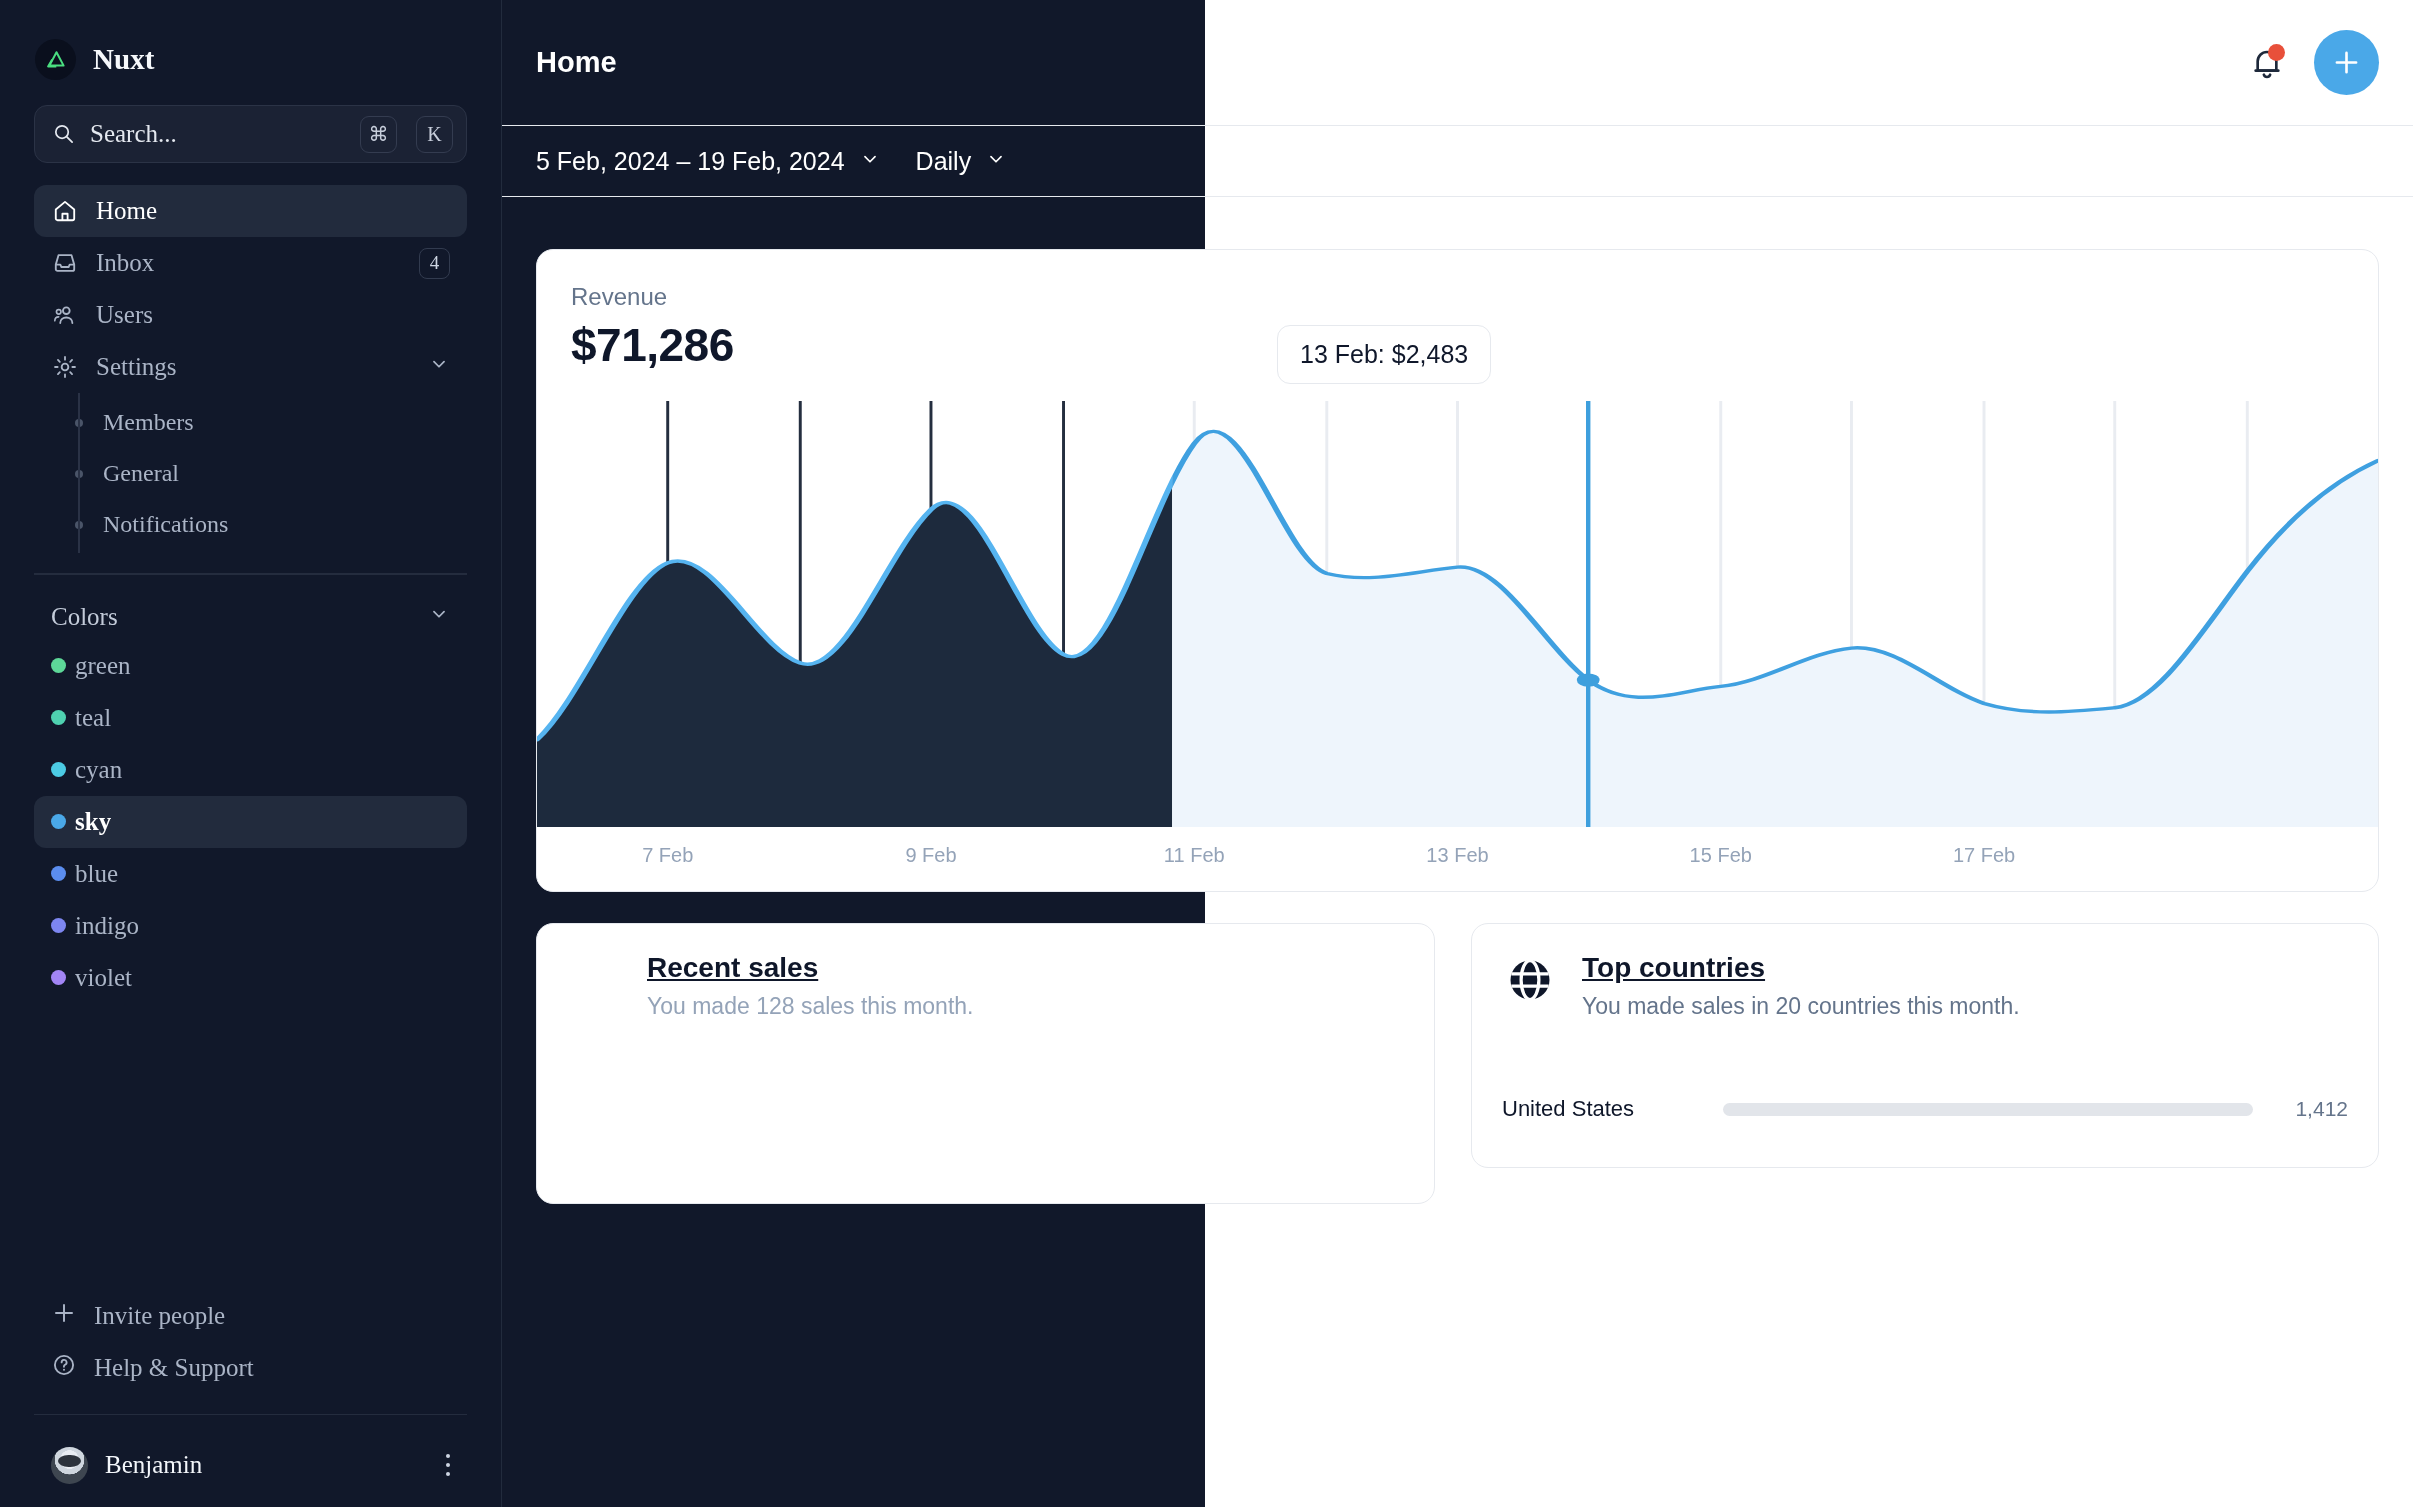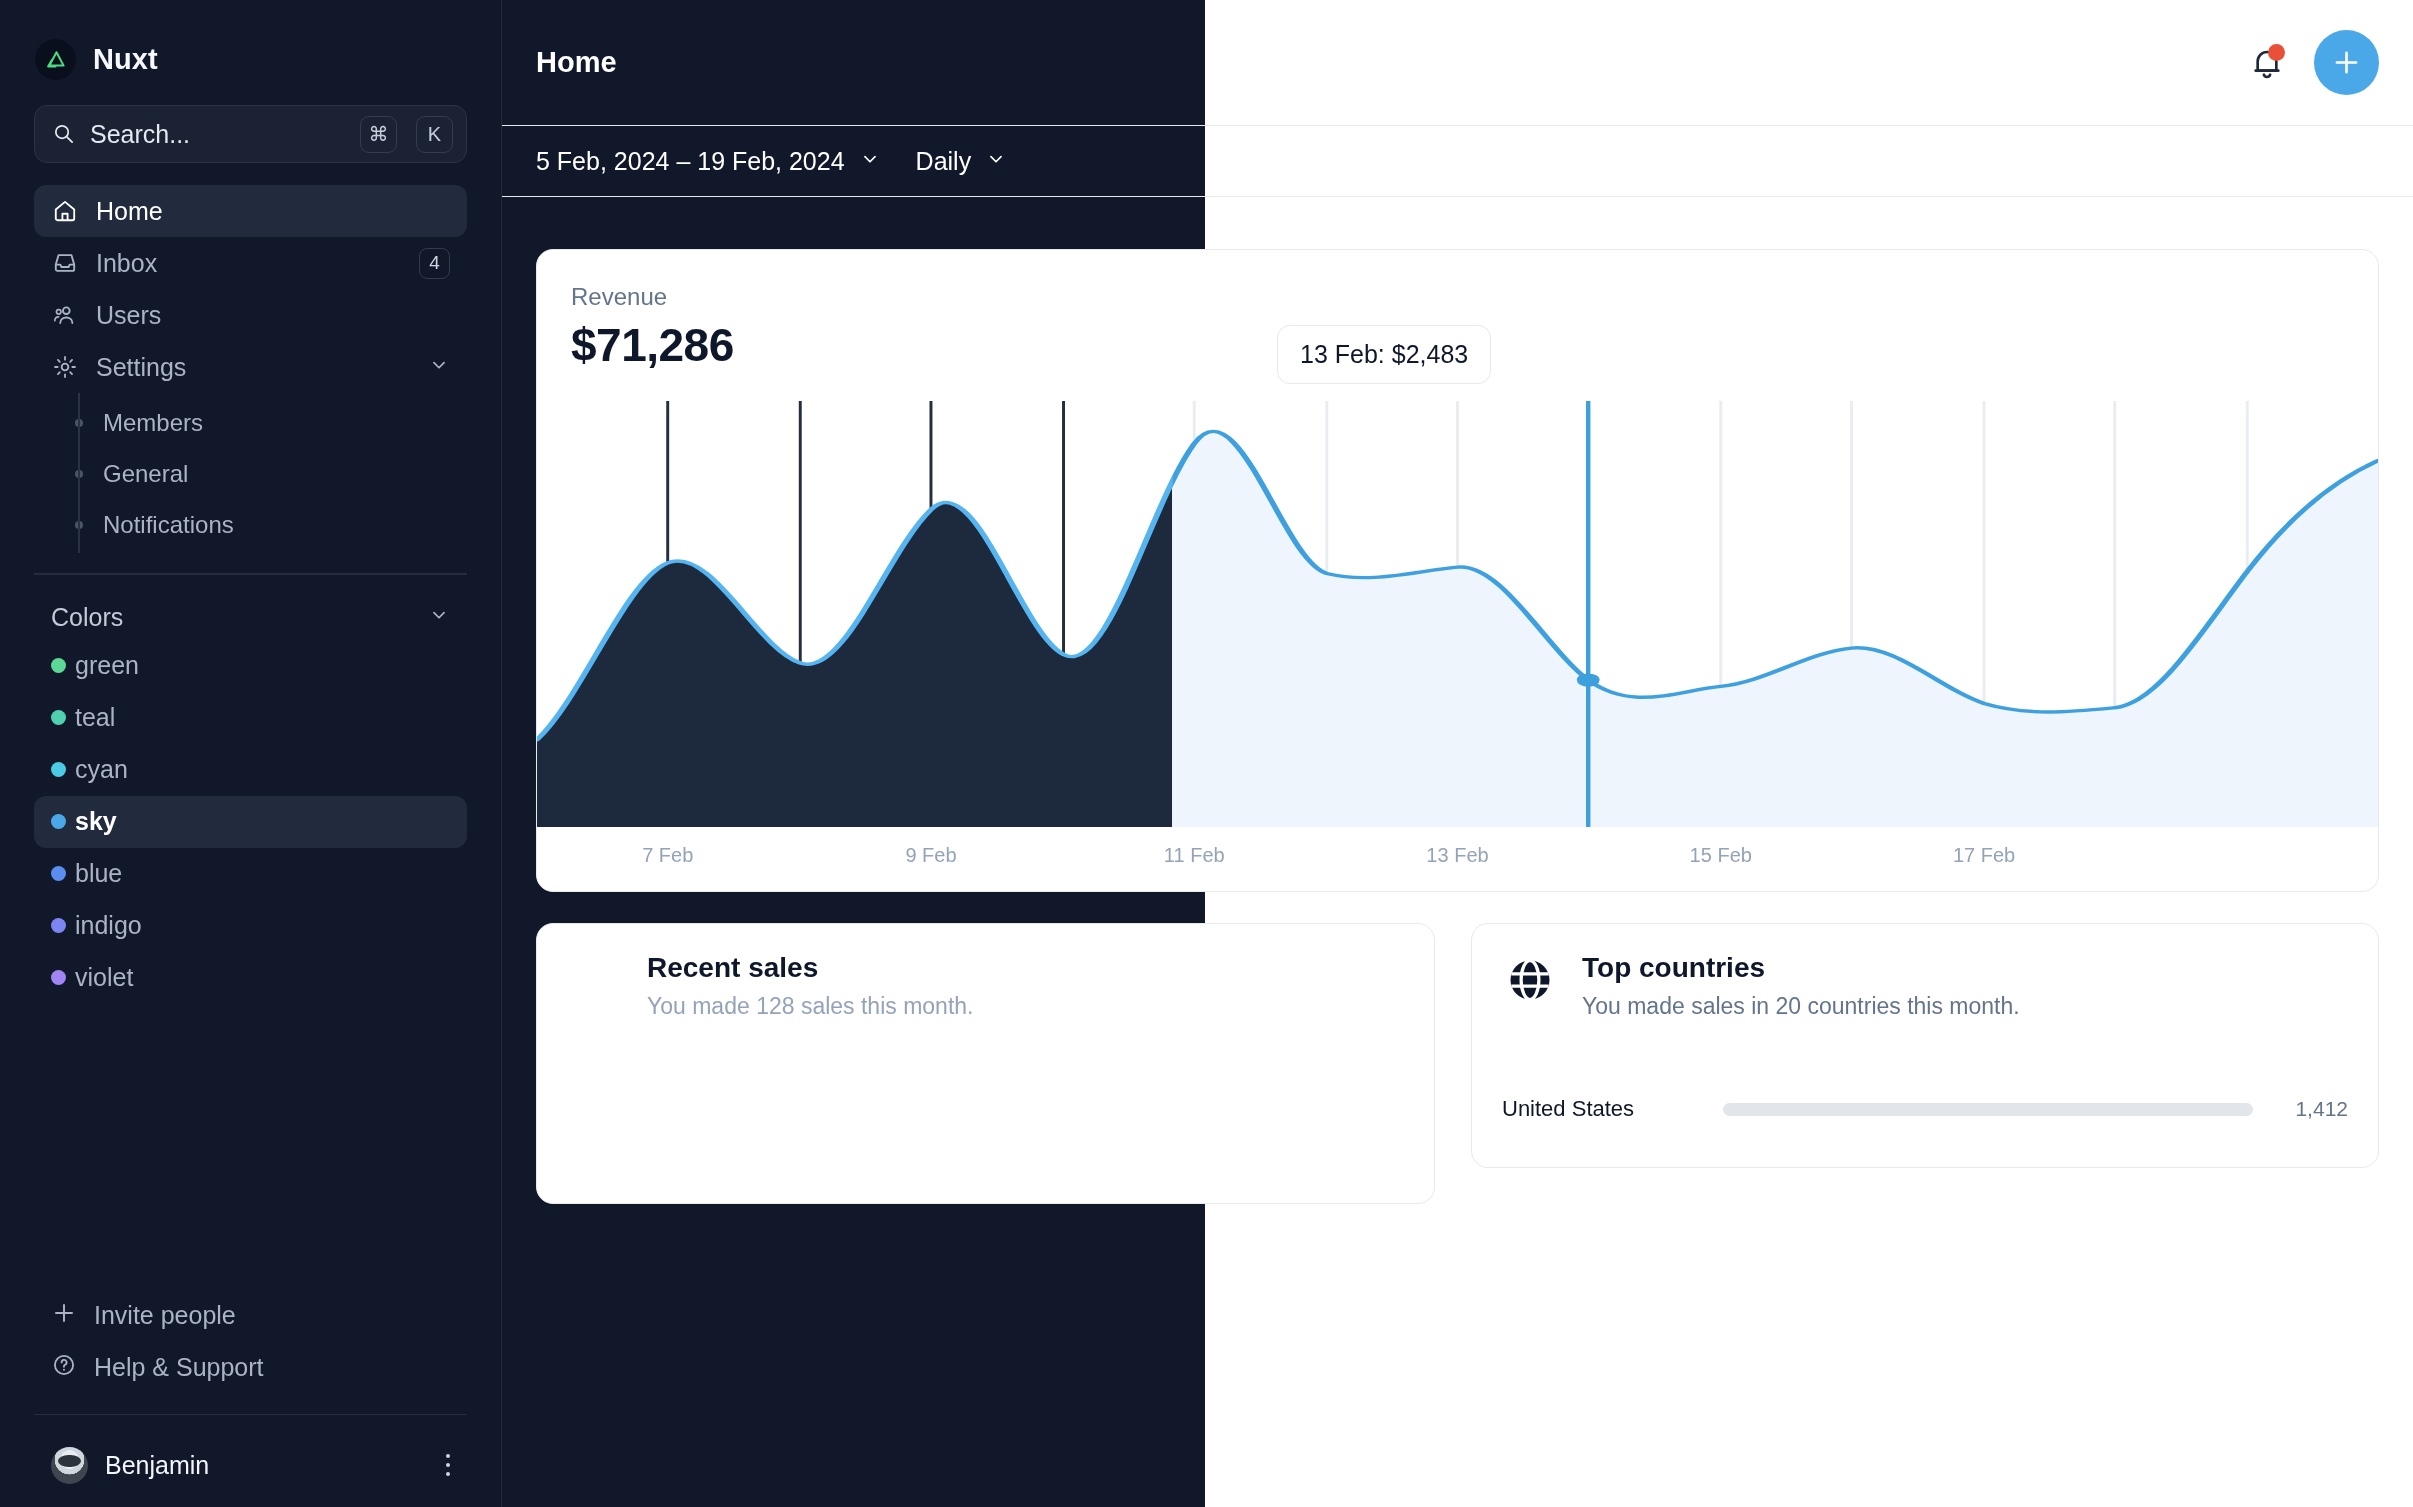--- a/index.html
+++ b/index.html
@@ -12,21 +12,21 @@
 
   .app { position: relative; width: 2413px; height: 1507px; display: flex; }
 
   
   .sidebar {
     width: 502px; height: 1507px;
     background: #11182a;
     border-right: 1.5px solid #222b3d;
     display: flex; flex-direction: column;
     flex: 0 0 502px;
-    position: relative; z-index: 40;
+    position: relative; z-index: 40; font-family: Liberation Serif, serif;
   }
   .brand { display: flex; align-items: center; gap: 17px; padding: 39px 35px 20px 35px; }
   .brand-logo {
     width: 41px; height: 41px; border-radius: 50%;
     background: #0a0f1d; display: flex; align-items: center; justify-content: center;
     flex: 0 0 41px;
   }
   .brand-name { color: #f6f8fb; font-size: 29px; font-weight: 600; letter-spacing: 0.1px; }
 
   .search {
@@ -168,21 +168,21 @@
     background: #ffffff; border: 1.5px solid #e6e9ee; border-radius: 13px;
     padding: 14px 22px; color: #0f172a; font-size: 25px; white-space: nowrap;
     z-index: 32;
   }
 
   .card-sales { left: 34px; top: 696px; width: 899px; height: 281px; }
   .card-countries { left: 969px; top: 696px; right: 34px; height: 245px; }
 
   .mini-head { display: flex; align-items: flex-start; gap: 25px; padding: 28px 30px 0 30px; }
   .mini-ico { width: 55px; height: 55px; flex: 0 0 55px; display: flex; align-items: center; justify-content: center; }
-  .mini-title { color: #0f172a; font-size: 28px; font-weight: 700; margin-bottom: 9px; }
+  .mini-title { color: #0f172a; font-size: 28px; font-weight: 700; margin-bottom: 9px; text-decoration: underline; }
   .mini-sub { color: #64748b; font-size: 23px; }
 
   .bar-row { display: flex; align-items: center; gap: 20px; padding: 17px 30px 0 30px; }
   .bar-country { color: #0f172a; font-size: 22px; width: 201px; flex: 0 0 201px; }
   .bar-track { flex: 1; height: 13px; border-radius: 6.5px; background: #e2e5ea; overflow: hidden; }
   .bar-fill { height: 100%; border-radius: 6.5px; background: #e8503a; }
   .bar-val { color: #64748b; font-size: 21px; width: 75px; text-align: right; }
 </style>
 </head>
 <body>

